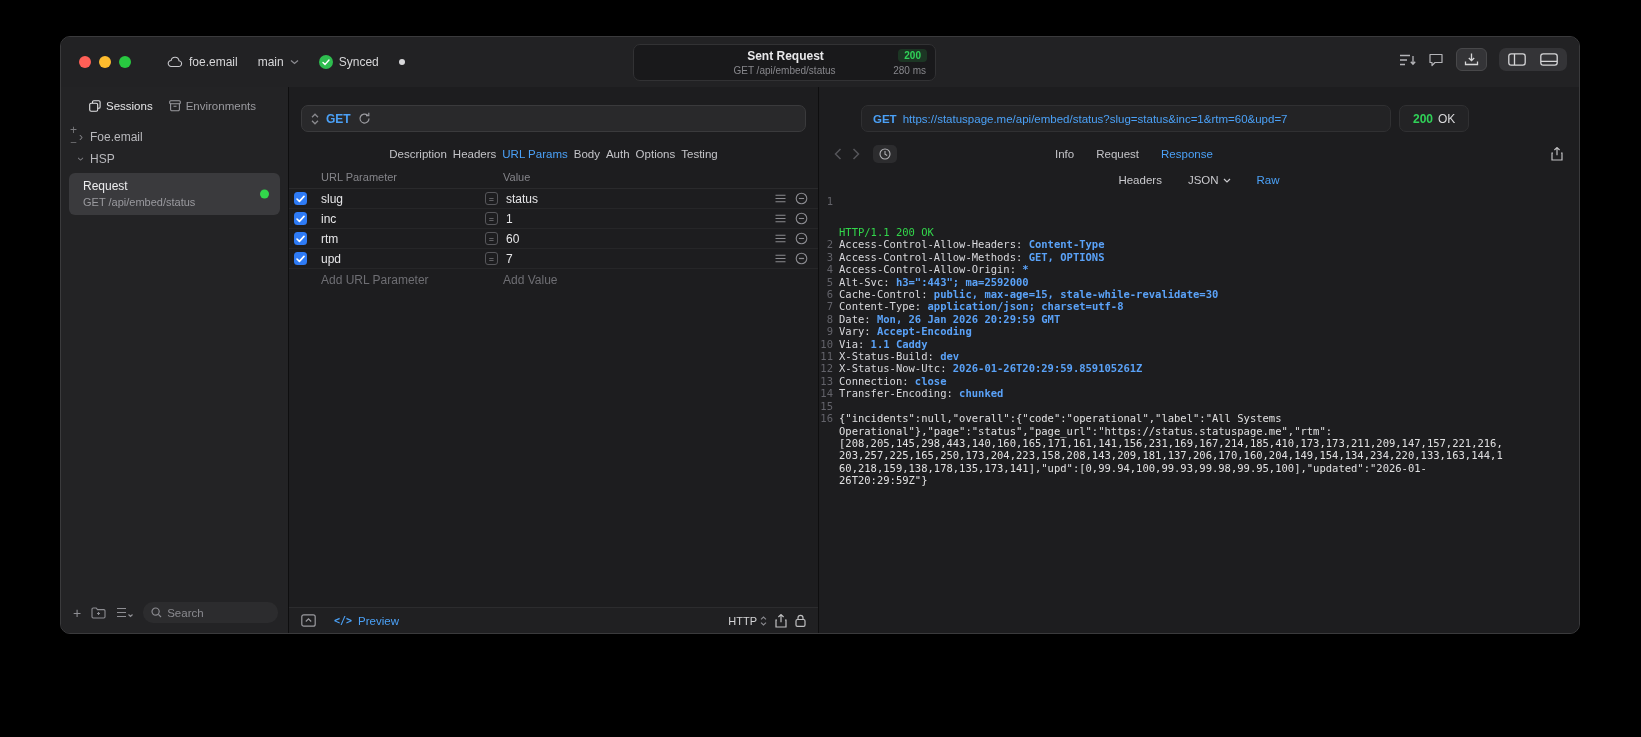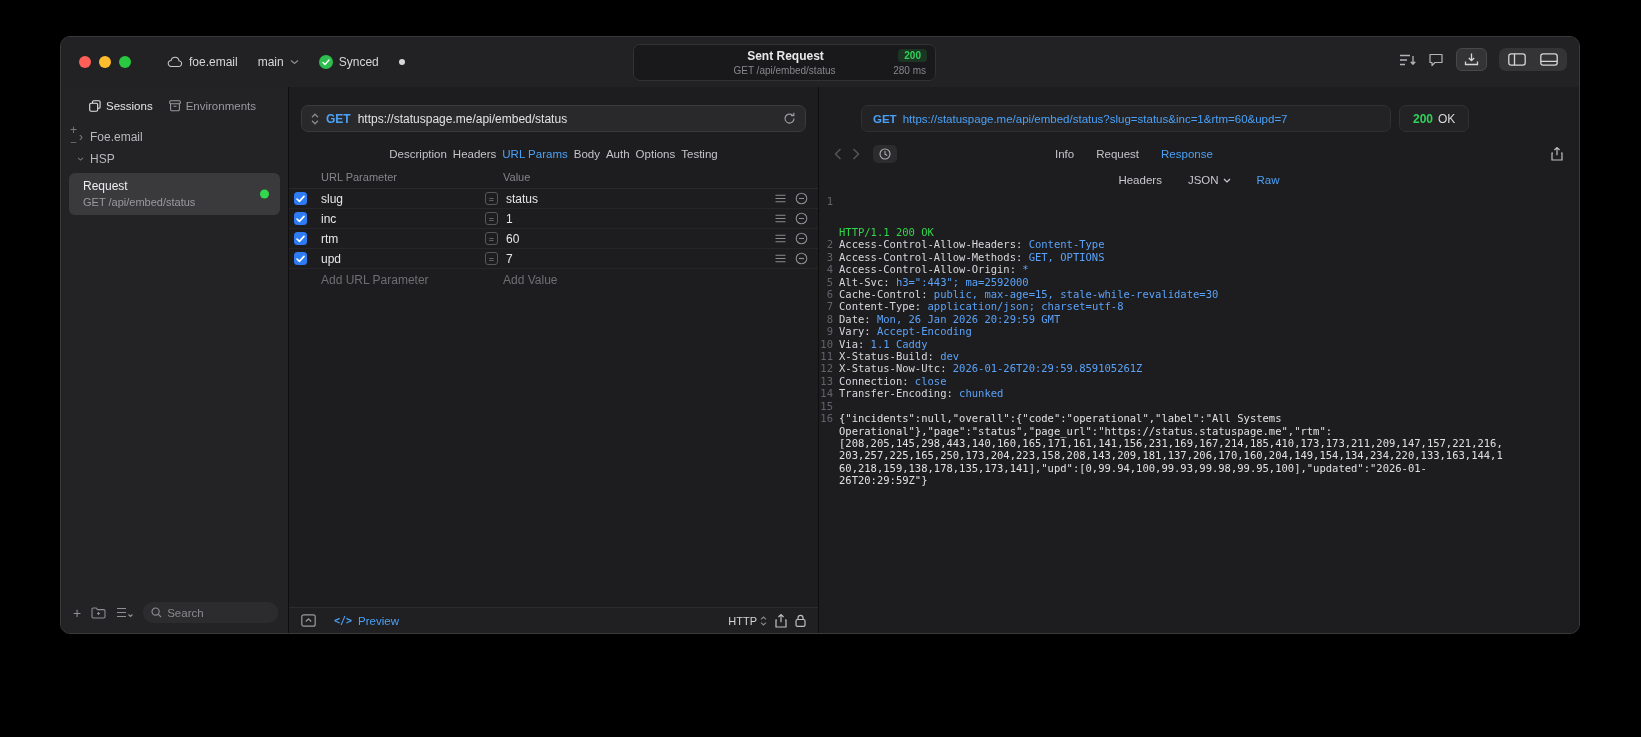--- a/index.html
+++ b/index.html
@@ -116,21 +116,21 @@
                   color:#cacace; align-items:center; flex:none; }
   .resp-subtabs .tab { display:flex; align-items:center; gap:4px; }
   .resp-subtabs .tab.active { color:#4ba1f7; }
   .code-area { flex:1; margin-top:9px; overflow:hidden; font-family:"DejaVu Sans Mono", monospace;
                font-size:10.5px; line-height:12.4px; }
   .code-line { display:flex; }
   .ln { width:20px; flex:none; text-align:right; padding-right:6px; color:#63636a; }
   .lc { flex:1; padding-right:72px; white-space:pre-wrap; overflow-wrap:break-word; min-width:0; }
   .c-status { color:#32d74b;margin-top:31px; }
   .c-name { color:#d8d8dc; }
-  .c-val { color:#5aa2f8; }
+  .c-val { color:#5aa2f8;font-weight:bold; }
   .c-body { color:#e0e0e1; }
   .ham-glyph { color:#8a8a8f; }
 </style>
 </head>
 <body>
 
 <div class="window">
 
   <div class="titlebar">
     <div class="traffic">
@@ -278,21 +278,20 @@
 
     <section class="request-panel">
       <div class="url-bar">
         <span>
           <svg width="8" height="12" viewBox="0 0 8 12">
               <path d="M1 4.2 L4 1.2 L7 4.2" fill="none" stroke="#8a8a8f" stroke-width="1.3"></path>
               <path d="M1 7.8 L4 10.8 L7 7.8" fill="none" stroke="#8a8a8f" stroke-width="1.3"></path>
             </svg>
         </span>
         <span class="method">GET</span>
-        <span class="url-text">https://statuspage.me/api/embed/status</span>
         <span>
           <svg width="13" height="13" viewBox="0 0 13 13">
               <path d="M11 6.5a4.5 4.5 0 1 1-1.4-3.2" fill="none" stroke="#9a9a9f" stroke-width="1.2"></path>
               <path d="M10.8 0.8v2.8H8" fill="none" stroke="#9a9a9f" stroke-width="1.2"></path>
             </svg>
         </span>
       </div>
 
       <div class="req-tabs">
           <span class="tab"><span>Description</span></span>

